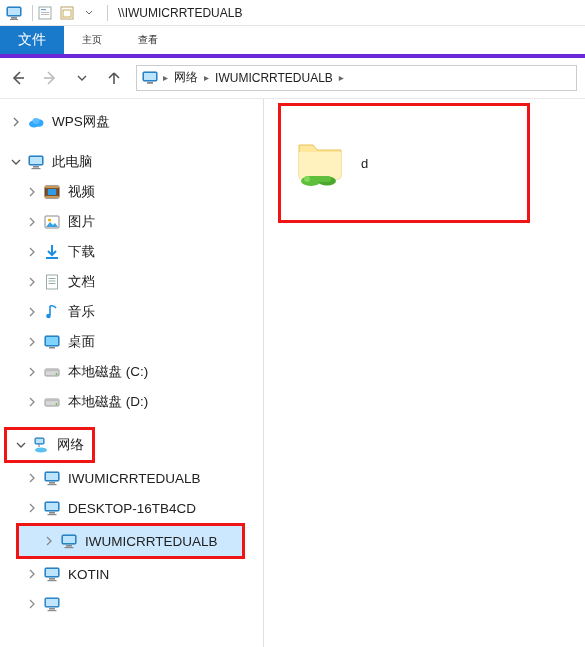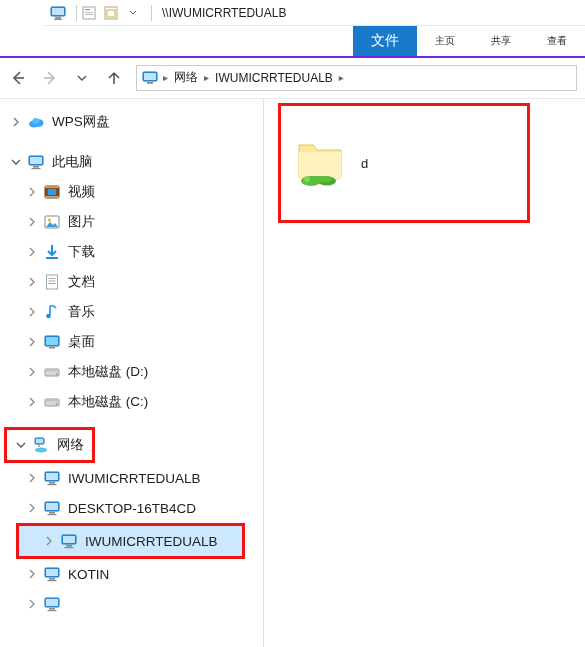--- a/index.html
+++ b/index.html
@@ -14,34 +14,32 @@
   }
 
   
   .titlebar {
     height: 26px;
     display: flex;
     align-items: center;
     padding: 0 6px;
     background: #fff;
     border-bottom: 1px solid #e5e5e5;
-    margin-left: 44px;
   }
   .titlebar .t-icon { width: 16px; height: 16px; margin-right: 6px; display:flex;align-items:center;justify-content:center; }
   .titlebar .sep { width:1px; height:16px; background:#ccc; margin:0 4px;}
   .titlebar .title-text { margin-left: 6px; font-size: 12px; }
 
   
   .ribbon {
     height: 32px;
     display: flex;
     align-items: stretch;
     background: #fff;
-    border-bottom: 2px solid #6d28d9;
-    justify-content: flex-end;
+    border-bottom: 4px solid #6d28d9;
   }
   .ribbon .file-tab {
     background: #1979ca;
     color: #fff;
     padding: 0 18px;
     display: flex;
     align-items: center;
     font-size: 14px;
   }
   .ribbon .tab {
@@ -180,23 +178,20 @@
   <span class="sep"></span>
   <span class="title-text">\\IWUMICRRTEDUALB</span>
 </div>
 
 <div class="ribbon">
   <div class="file-tab">
     <span>文件</span>
   </div>
   <div class="tab">
     <span>主页</span>
-  </div>
-  <div class="tab">
-    <span>共享</span>
   </div>
   <div class="tab">
     <span>查看</span>
   </div>
 </div>
 
 <div class="navrow">
   <span class="nav-btn">
     <svg width="16" height="16" viewBox="0 0 16 16">
         <path d="M10 2 L4 8 L10 14" fill="none" stroke="#555" stroke-width="1.6"></path>
@@ -381,36 +376,36 @@
               <path d="M3 1 L7 5 L3 9" fill="none" stroke="#888" stroke-width="1.3"></path>
             </svg>
           </span>
           <span class="ic">
             <svg width="18" height="18" viewBox="0 0 18 18">
               <rect x="2" y="6" width="14" height="7" rx="1" fill="#d8d8d8" stroke="#9a9a9a"></rect>
               <rect x="2" y="6" width="14" height="2.2" fill="#bfbfbf"></rect>
               <circle cx="13.5" cy="11" r="0.9" fill="#5fbf3c"></circle>
             </svg>
           </span>
-          <span class="tree-label">本地磁盘 (D:)</span>
+          <span class="tree-label">本地磁盘 (C:)</span>
         </div>
         <div class="tree-row indent1">
           <span class="tw">
             <svg width="10" height="10" viewBox="0 0 10 10">
               <path d="M3 1 L7 5 L3 9" fill="none" stroke="#888" stroke-width="1.3"></path>
             </svg>
           </span>
           <span class="ic">
             <svg width="18" height="18" viewBox="0 0 18 18">
               <rect x="2" y="6" width="14" height="7" rx="1" fill="#d8d8d8" stroke="#9a9a9a"></rect>
               <rect x="2" y="6" width="14" height="2.2" fill="#bfbfbf"></rect>
               <circle cx="13.5" cy="11" r="0.9" fill="#5fbf3c"></circle>
             </svg>
           </span>
-          <span class="tree-label">本地磁盘 (C:)</span>
+          <span class="tree-label">本地磁盘 (D:)</span>
         </div>
       </div>
 
     <div class="tree-gap"></div>
 
     
     <span class="hl-wrap hl-red" style="margin-left:2px;">
       <div class="tree-row indent0" style="padding-right:8px;">
         <span class="tw">
           <svg width="10" height="10" viewBox="0 0 10 10">

